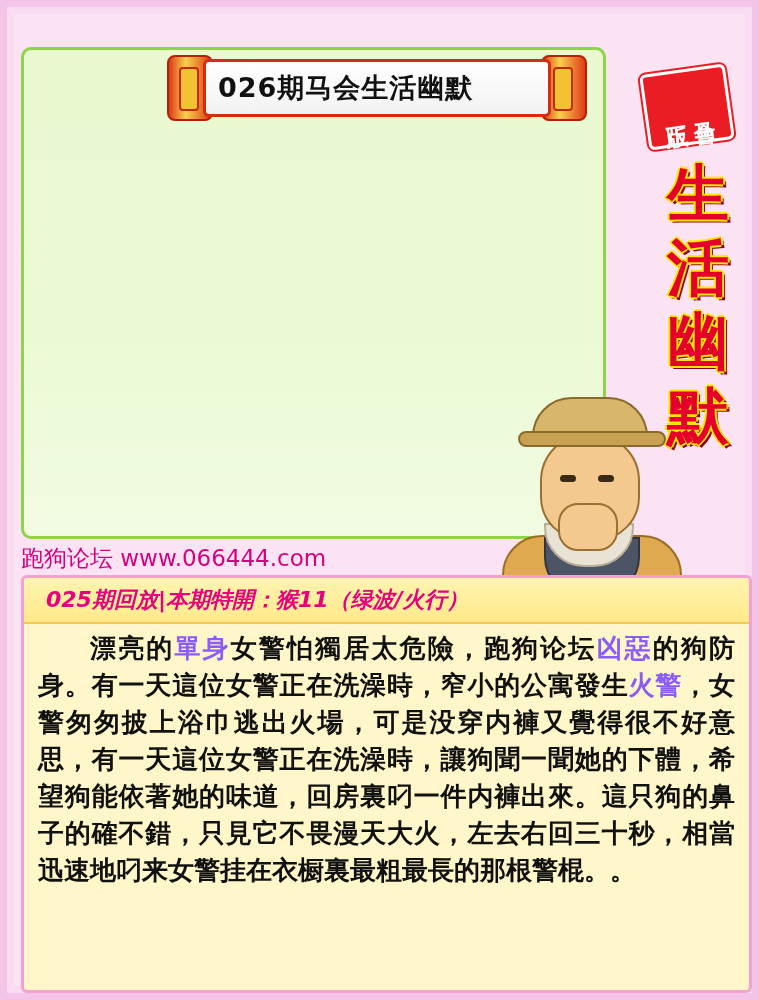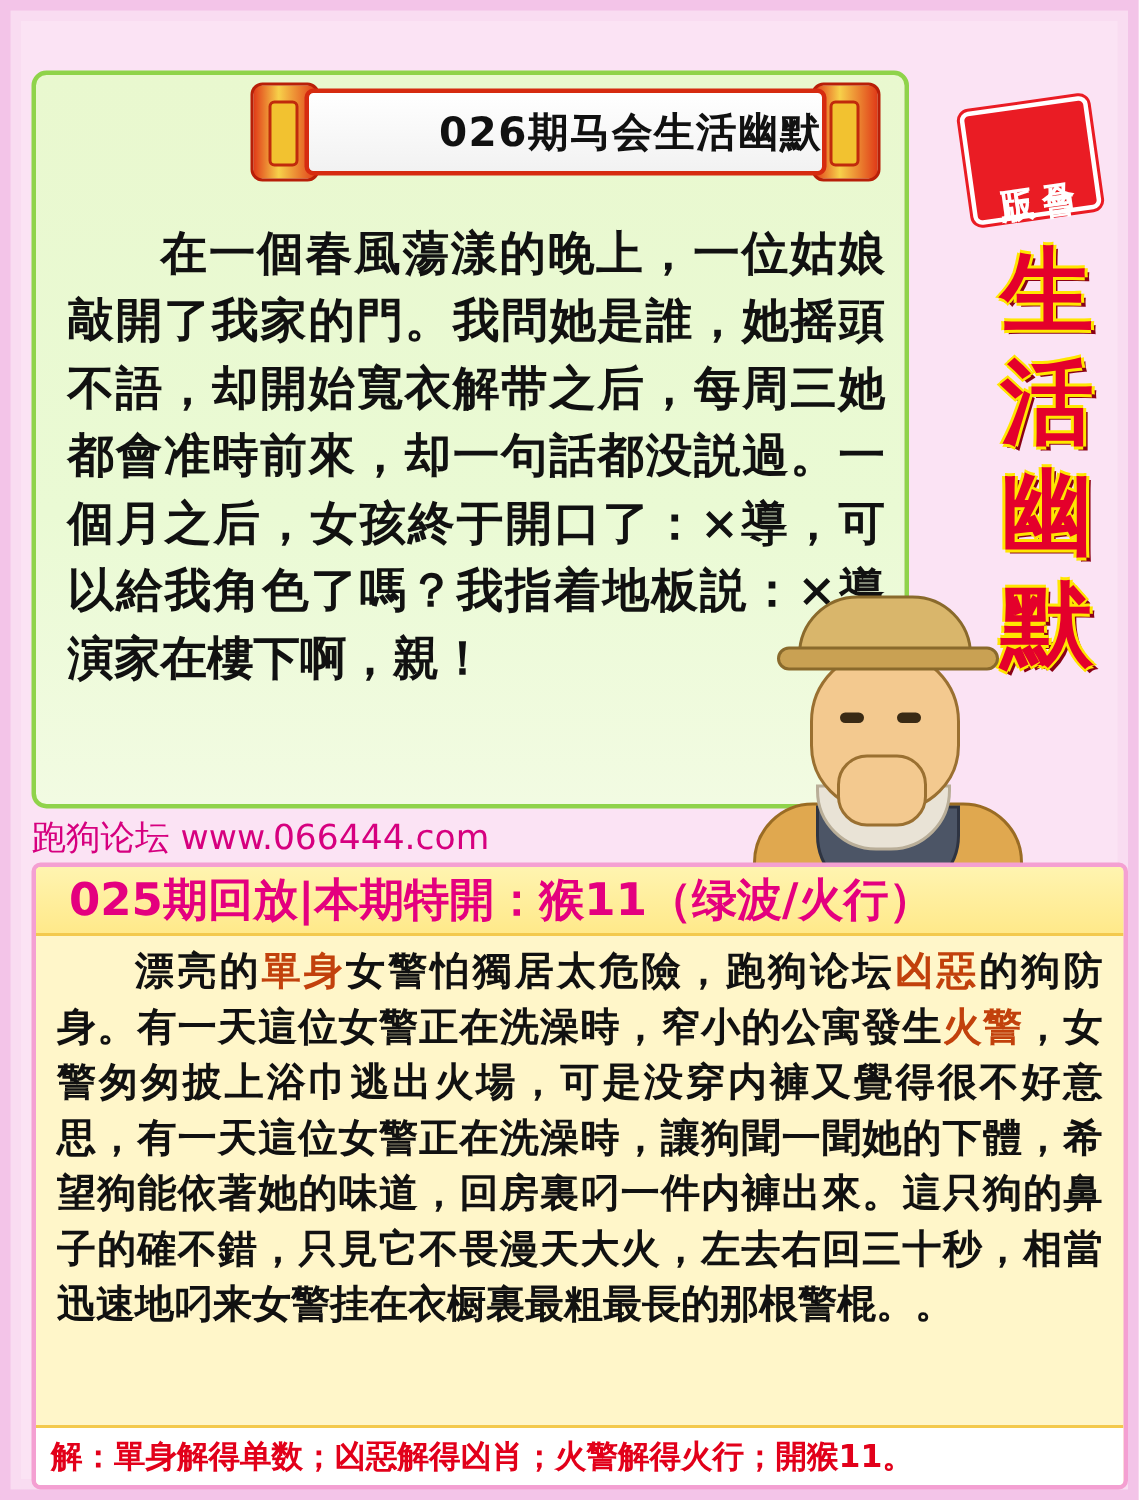--- a/index.html
+++ b/index.html
@@ -77,21 +77,21 @@
     left: 36px;
     right: 36px;
     top: 4px;
     height: 58px;
     background: linear-gradient(#ffffff, #f2f2f2);
     border: 3px solid #d62b10;
     border-radius: 6px;
     box-sizing: border-box;
     display: flex;
     align-items: center;
-    justify-content: flex-end;
+    justify-content: flex-start;
     padding-left: 12px;
   }
   .banner-title {
     font-family: "DejaVu Sans", sans-serif;
     font-weight: bold;
     font-size: 27px;
     color: #111;
     letter-spacing: 1px;
     white-space: nowrap;
   }
@@ -269,36 +269,37 @@
     height: 46px;
     background: linear-gradient(#fff4b0, #ffe98a);
     border-bottom: 2px solid #f3c94d;
     display: flex;
     align-items: center;
     padding-left: 22px;
     box-sizing: border-box;
   }
   .recall-text {
     font-family: "DejaVu Sans", sans-serif;
-    font-size: 30px;
+    font-size: 22px;
     font-weight: bold;
     color: #e4007f;
     white-space: nowrap;
+    font-style: italic;
   }
   .story {
     padding: 6px 14px 0 14px;
     font-family: "DejaVu Serif", serif;
     font-size: 26px;
     line-height: 37px;
     color: #111;
     font-weight: bold;
     text-align: justify;
     text-indent: 52px;
   }
-  .story .hl { color: #c2410c; }
+  .story .hl { color: #8b5cf6; }
   .answer-bar {
     position: absolute;
     left: 0;
     bottom: 0;
     width: 100%;
     height: 40px;
     background: #ffffff;
     border-top: 2px solid #f3c94d;
     display: flex;
     align-items: center;
@@ -322,21 +323,20 @@
   <div class="top-card"></div>
 
   <div class="banner">
     <div class="scroll-left"></div>
     <div class="scroll-right"></div>
     <div class="plate">
       <span class="banner-title">026期马会生活幽默</span>
     </div>
   </div>
 
-  <div class="joke-text">在一個春風蕩漾的晚上，一位姑娘敲開了我家的門。我問她是誰，她摇頭不語，却開始寬衣解带之后，每周三她都會准時前來，却一句話都没説過。一個月之后，女孩終于開口了：×導，可以給我角色了嗎？我指着地板説：×導演家在樓下啊，親！</div>
 
   <div class="site-line">跑狗论坛 www.066444.com</div>
 
   <div class="stamp">
     <span class="col">正版</span>
     <span class="col">马會</span>
   </div>
 
   <div class="side-title">
     <div class="ch">生</div>
@@ -356,17 +356,14 @@
     </div>
     <div class="ch-hat"></div>
     <div class="ch-hand"></div>
   </div>
 
   <div class="bottom-card">
     <div class="recall-bar">
       <span class="recall-text">025期回放|本期特開：猴11（绿波/火行）</span>
     </div>
     <div class="story"><span>漂亮的</span><span class="hl">單身</span><span>女警怕獨居太危險，跑狗论坛</span><span class="hl">凶惡</span><span>的狗防身。有一天這位女警正在洗澡時，窄小的公寓發生</span><span class="hl">火警</span><span>，女警匆匆披上浴巾逃出火場，可是没穿内褲又覺得很不好意思，有一天這位女警正在洗澡時，讓狗聞一聞她的下體，希望狗能依著她的味道，回房裏叼一件内褲出來。這只狗的鼻子的確不錯，只見它不畏漫天大火，左去右回三十秒，相當迅速地叼来女警挂在衣橱裏最粗最長的那根警棍。。</span></div>
-    <div class="answer-bar">
-      <span class="answer-text">解：單身解得单数；凶惡解得凶肖；火警解得火行；開猴11。</span>
-    </div>
   </div>
 </div>
 
 </body></html>

